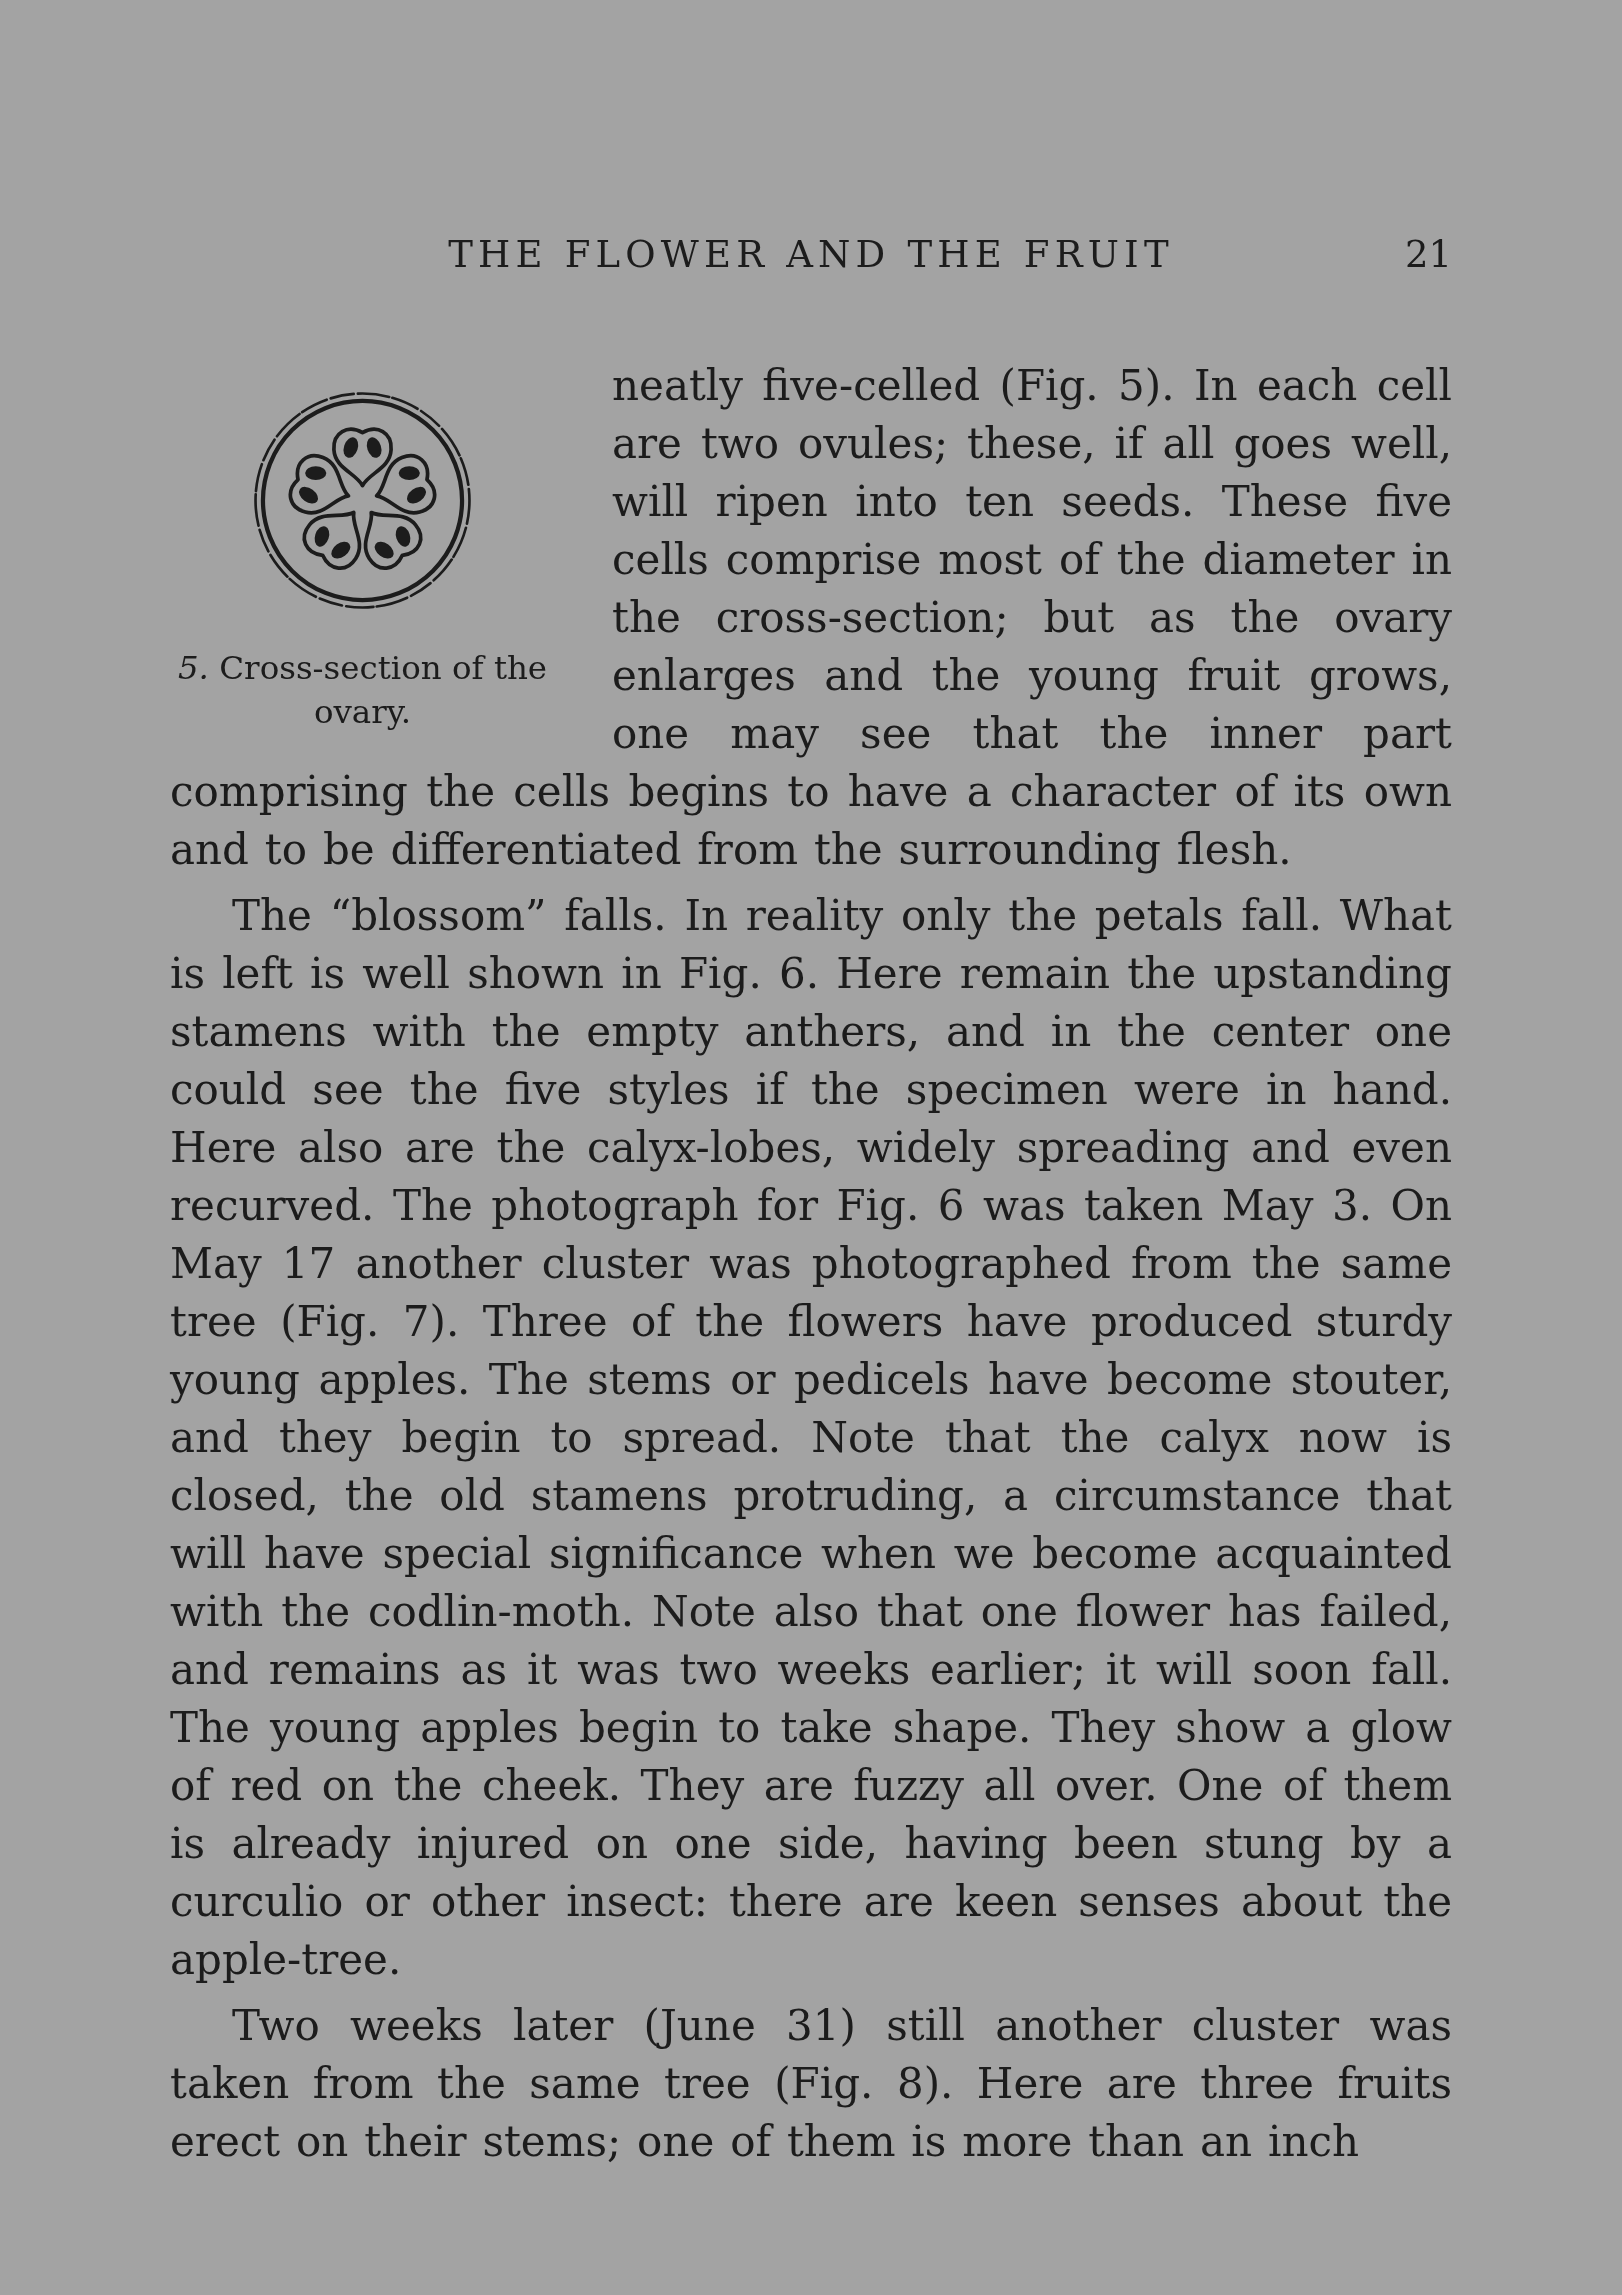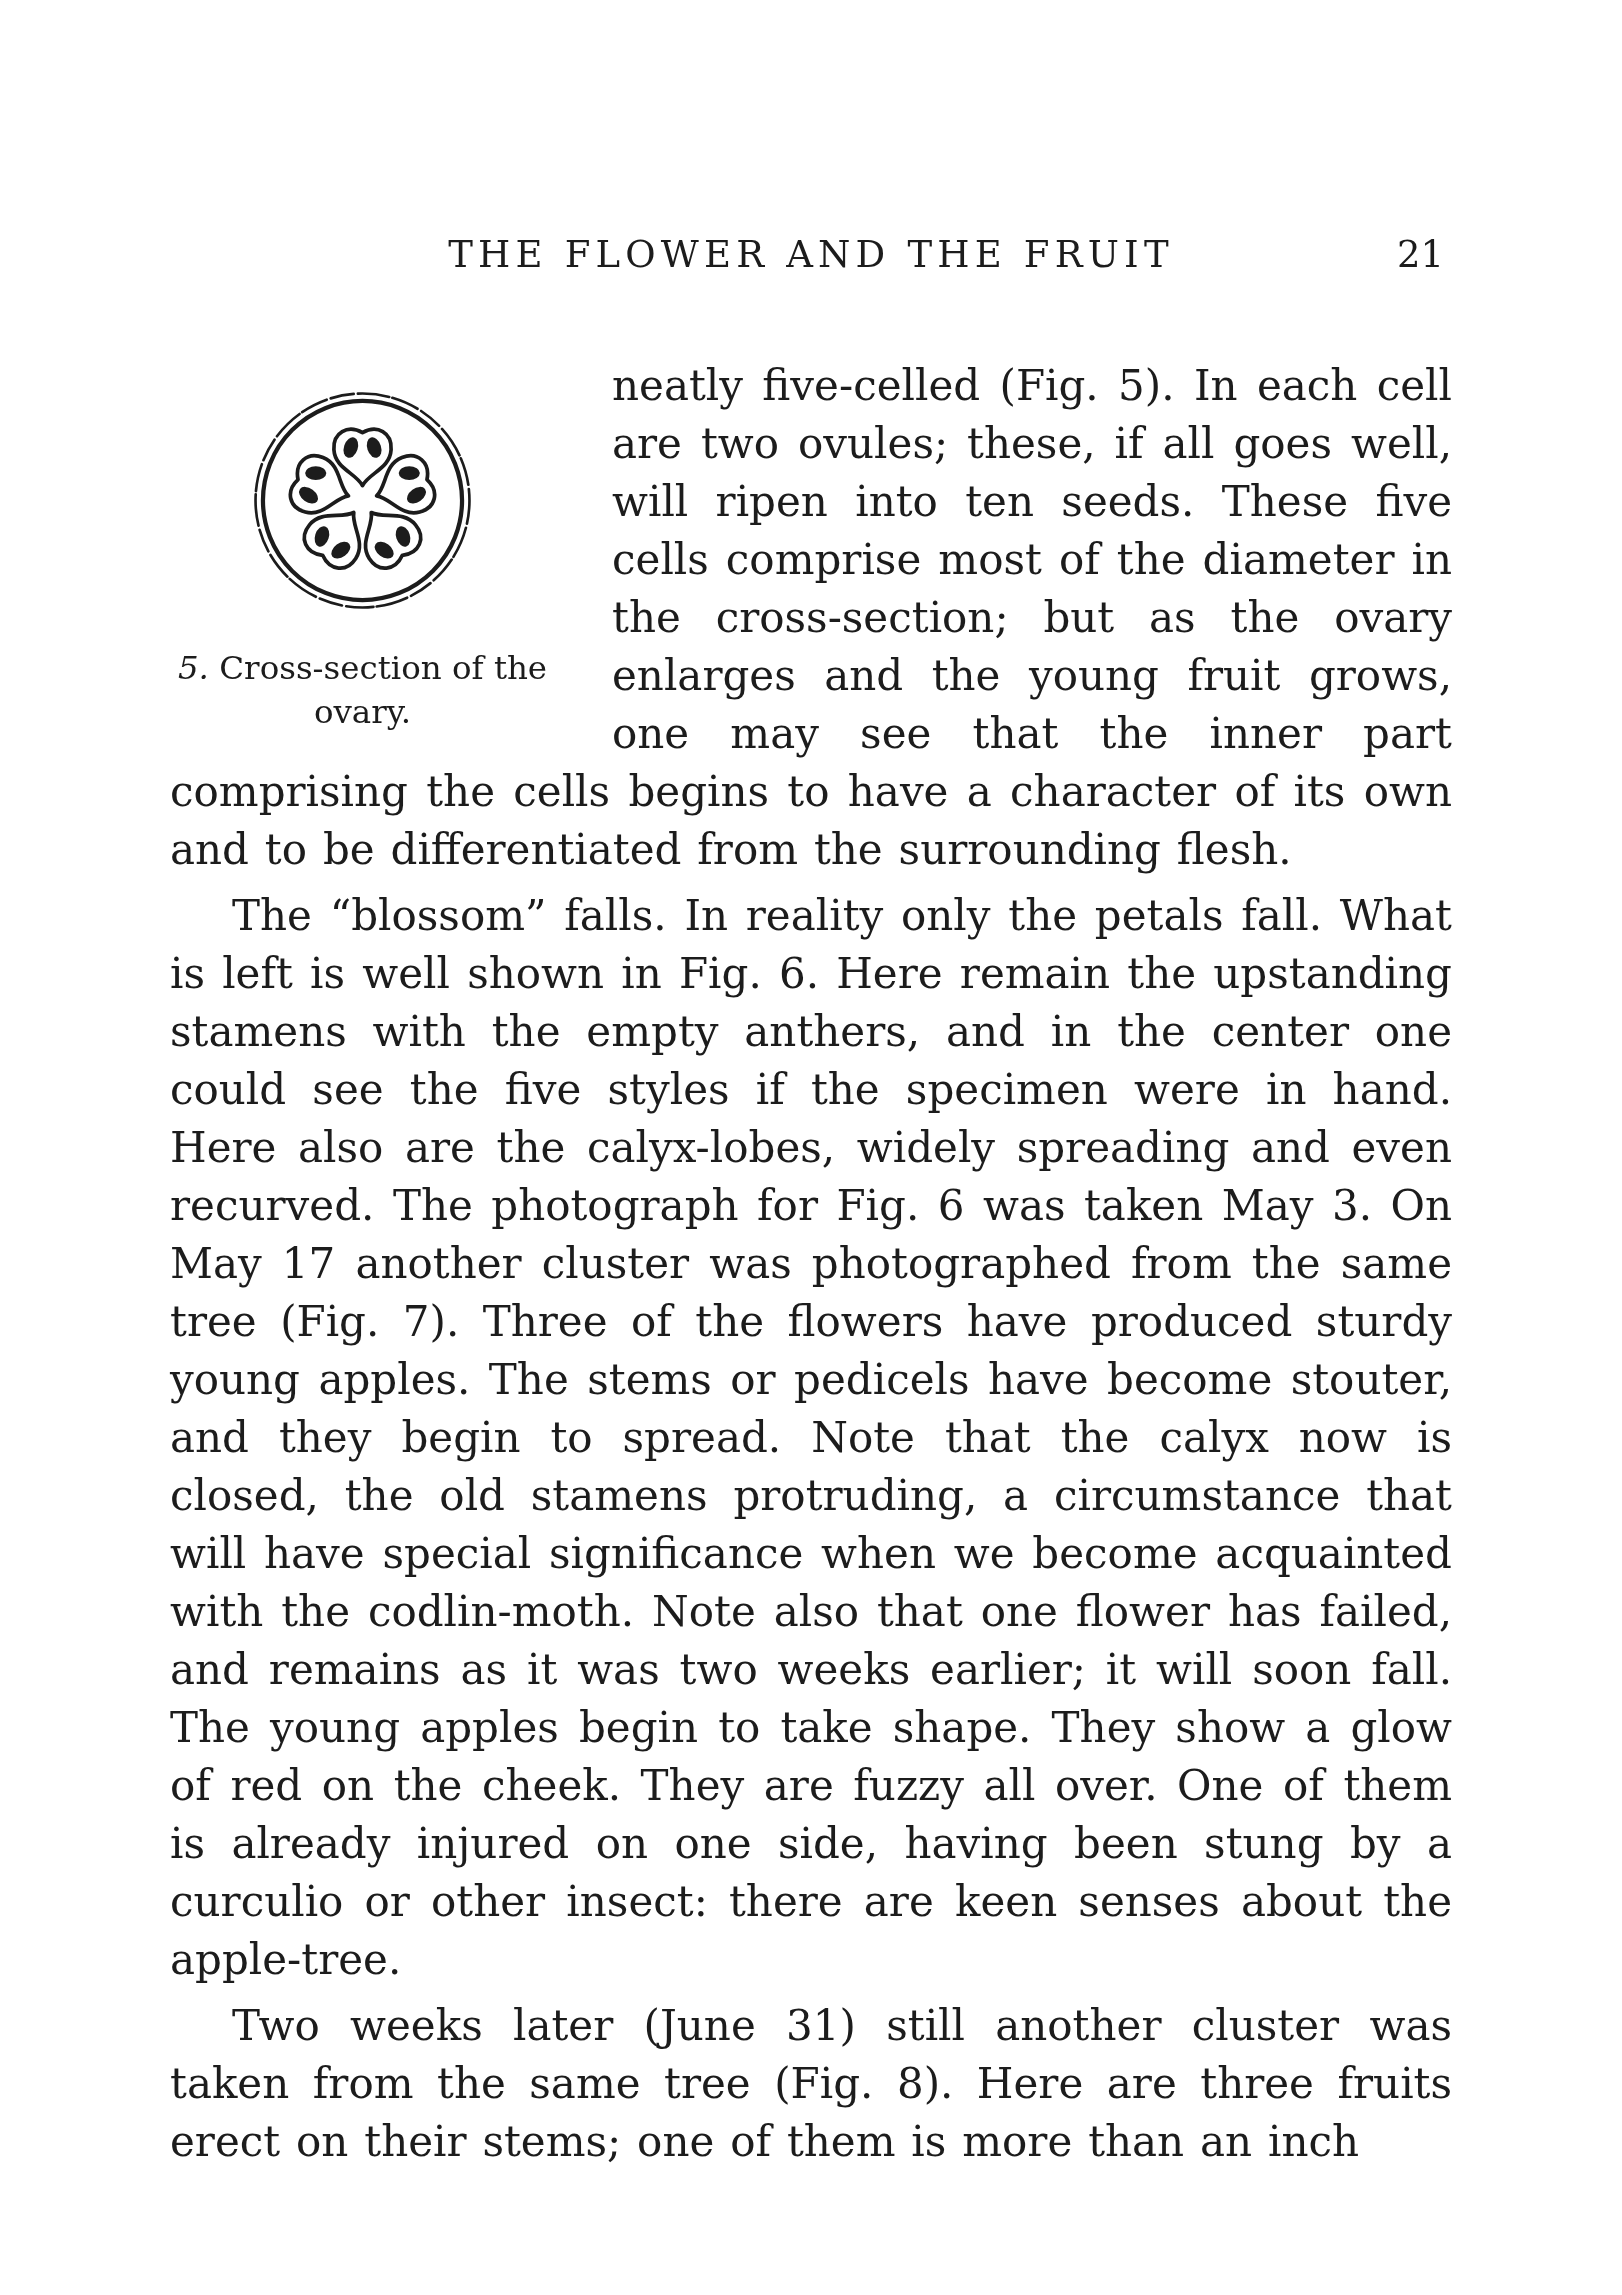--- a/index.html
+++ b/index.html
@@ -5,21 +5,21 @@
   html, body {
     margin: 0;
     padding: 0;
     background: #e8e8e6;
   }
   .page {
     position: relative;
     width: 1622px;
     height: 2295px;
     margin: 0 auto;
-    background: #ffffff;
+    background: #a3a3a3;
     box-sizing: border-box;
     padding: 233px 162px 0 162px;
     font-family: "DejaVu Serif", "Liberation Serif", serif;
     color: #1c1c1c;
     overflow: hidden;
   }
   .running-header {
     position: relative;
     height: 54px;
     margin-bottom: 70px;
@@ -28,21 +28,21 @@
     position: absolute;
     left: 0;
     right: 0;
     text-align: center;
     font-size: 37px;
     letter-spacing: 0.14em;
     white-space: nowrap;
   }
   .page-number {
     position: absolute;
-    right: 16px;
+    right: 8px;
     top: 0;
     font-size: 37px;
   }
   .body-text {
     font-size: 42px;
     line-height: 58px;
     text-align: justify;
     word-spacing: 0.06em;
   }
   .figure {

